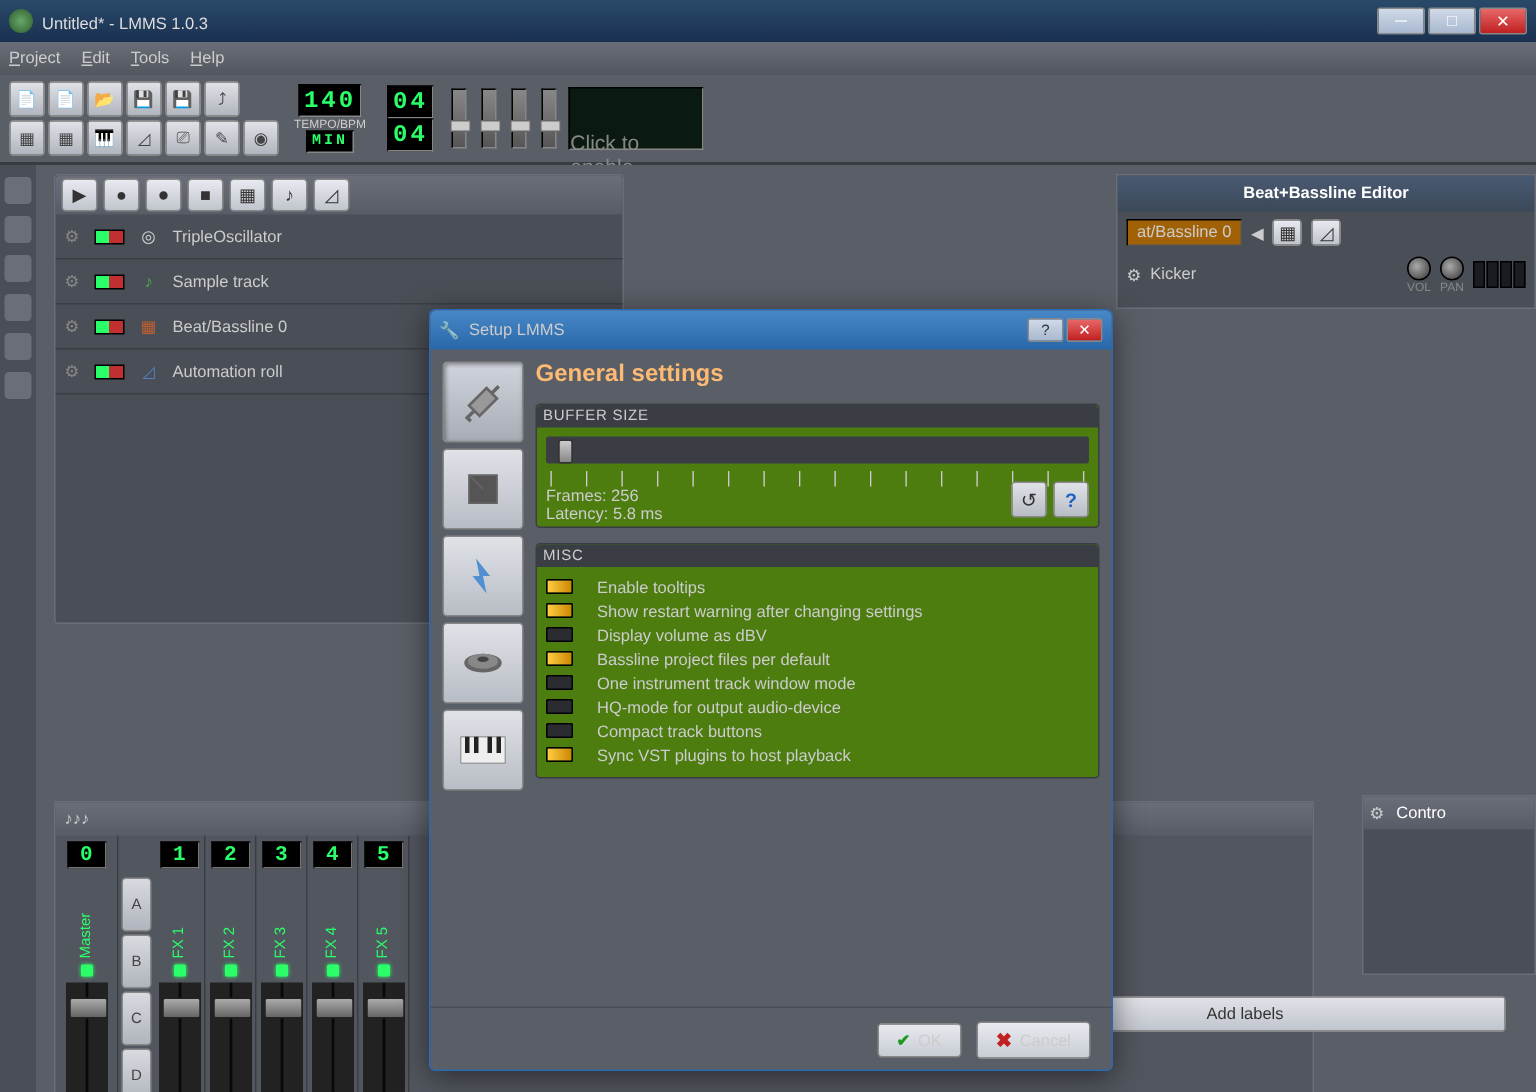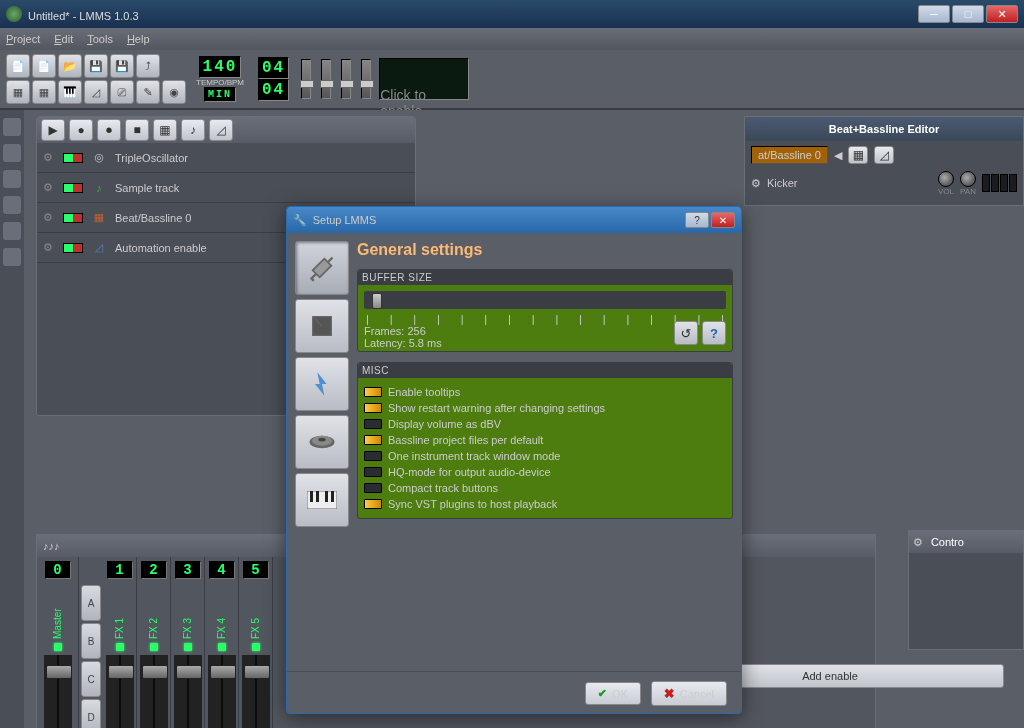--- a/index.html
+++ b/index.html
@@ -75,21 +75,21 @@
 .content{flex:1;display:flex;flex-direction:column;gap:10px}
 .h1{font-size:16px;font-weight:bold;color:#fdba74}
 .panel{background:#4d7c0f;border:1px solid #3a3e44;border-radius:3px;padding:6px}
 .panelh{background:#3a3e44;color:#ccc;font-size:10px;padding:2px 4px;margin:-6px -6px 6px -6px;border-radius:3px 3px 0 0;letter-spacing:.5px}
 .hslider{height:18px;background:#3a3e44;border-radius:2px;position:relative;margin-bottom:4px}
 .hslider::after{content:'';position:absolute;left:8px;top:2px;width:8px;height:14px;background:linear-gradient(#ccc,#888);border:1px solid #333;border-radius:2px}
 .ticks{display:flex;justify-content:space-between;padding:0 2px;font-size:7px;color:#666}
 .info{font-size:11px;color:#ccc}
 .iconbtns{display:flex;gap:4px;justify-content:flex-end;margin-top:-28px}
 .iconbtn{width:24px;height:24px;background:linear-gradient(#e0e2e8,#b8bcc4);border:1px solid #888;border-radius:3px;display:flex;align-items:center;justify-content:center;color:#333;font-size:13px}
-.checkrow{display:flex;align-items:center;gap:6px;padding:2px 0}
+.checkrow{display:flex;gap:16px;padding:2px 0}
 .chk{width:18px;height:10px;border:1px solid #000;border-radius:1px}
 .chk.on{background:linear-gradient(90deg,#ffcc44,#cc8800)}
 .chk.off{background:#2a2c32}
 .dlgfoot{height:44px;display:flex;justify-content:flex-end;align-items:center;gap:10px;padding:0 14px;border-top:1px solid #4a4e56}
 .btn{padding:4px 12px;background:linear-gradient(#e8eaf0,#c8ccD4);border:1px solid #888;border-radius:3px;display:flex;align-items:center;gap:5px;color:#222}
 .btn .ok{color:#1a9a1a;font-weight:bold}
 .btn .no{color:#c02020;font-weight:bold;font-size:13px}
 svg{display:block}
 </style>
 </head>
@@ -187,21 +187,21 @@
     <div class="track">
       <span class="gear">⚙</span>
       <span class="mute"></span>
       <span class="ico" style="color:#c06030">▦</span>
       <span class="name">Beat/Bassline 0</span>
     </div>
     <div class="track">
       <span class="gear">⚙</span>
       <span class="mute"></span>
       <span class="ico" style="color:#5080c0">◿</span>
-      <span class="name">Automation enable</span>
+      <span class="name">Automation roll</span>
     </div>
   </div>
 
   <div class="mixer">
     <div class="mixerbar">
       <span>♪♪♪</span>
     </div>
     <div class="mixerbody">
       <div class="channel master">
         <div class="lcd2">0</div>
@@ -276,21 +276,21 @@
     </div>
   </div>
 
   <div class="ctrl">
     <div class="ctrlbar">
       <span>⚙</span>
       <span style="margin-right:auto;margin-left:4px;color:#fff">Contro</span>
     </div>
   </div>
 
-  <div class="addeffect">Add enable</div>
+  <div class="addeffect">Add labels</div>
 
   <div class="dialog">
     <div class="dlgtitle">
       <div class="l">
         <span>🔧</span>
         <span>Setup LMMS</span>
       </div>
       <div class="r">
         <div class="dlgbtn help">?</div>
         <div class="dlgbtn close2">✕</div>

